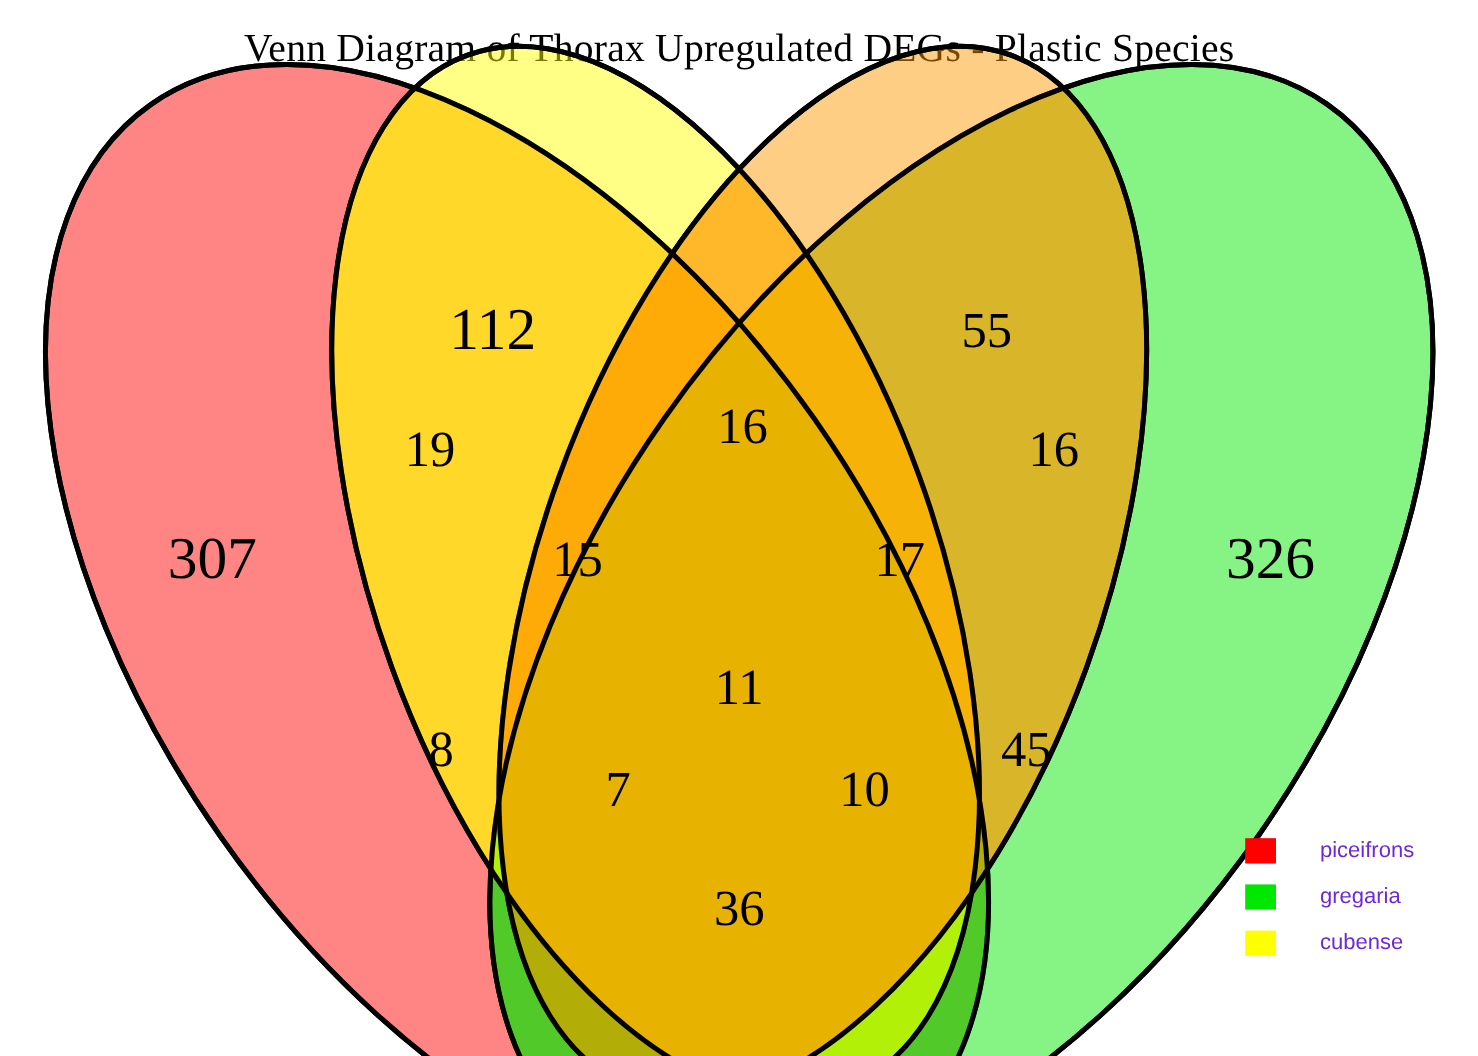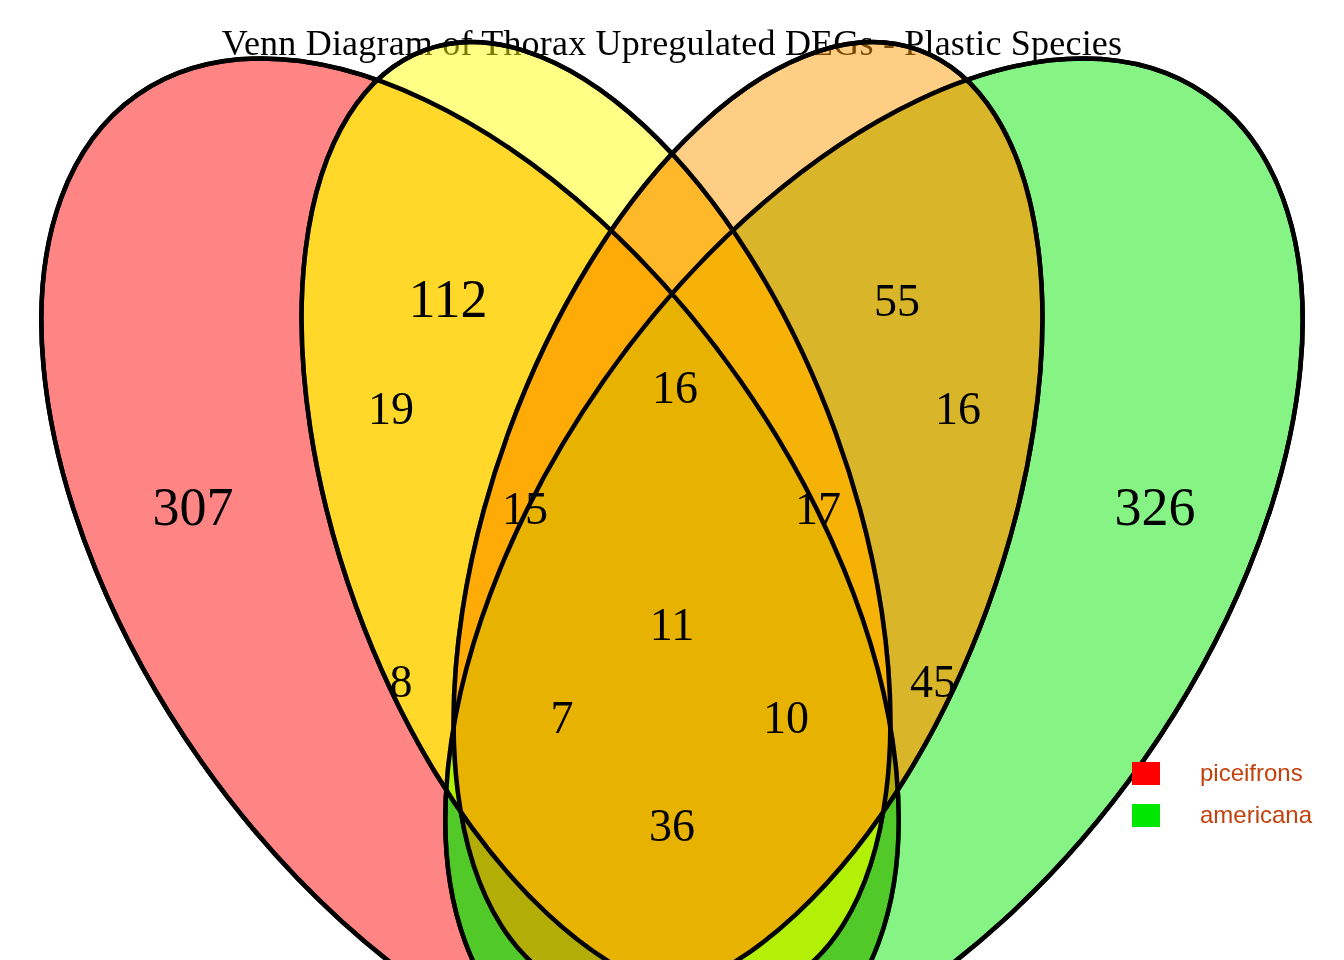--- a/index.html
+++ b/index.html
@@ -67,22 +67,22 @@
     height: 42px;
   }
   .legend-swatch {
     width: 28px;
     height: 23px;
     flex: 0 0 28px;
   }
   .legend-label {
     margin-left: 40px;
     font-family: "Liberation Sans", "DejaVu Sans", sans-serif;
-    font-size: 24px;
-    color: #c2410c;
+    font-size: 20px;
+    color: #6d28d9;
     white-space: nowrap;
   }
 </style>
 </head>
 <body>
 
 <div id="stage">
 
   <div id="venn-title">Venn Diagram of Thorax Upregulated DEGs - Plastic Species</div>
 
@@ -152,17 +152,21 @@
       </g>
   </svg>
 
   <div id="legend">
       <div class="legend-row">
         <span class="legend-swatch" style="background: rgb(255, 0, 0);"></span>
         <span class="legend-label">piceifrons</span>
       </div>
       <div class="legend-row">
         <span class="legend-swatch" style="background: rgb(0, 232, 0);"></span>
-        <span class="legend-label">americana</span>
+        <span class="legend-label">gregaria</span>
+      </div>
+      <div class="legend-row">
+        <span class="legend-swatch" style="background: rgb(255, 255, 0);"></span>
+        <span class="legend-label">cubense</span>
       </div>
     </div>
 
 </div>
 
 </body></html>

